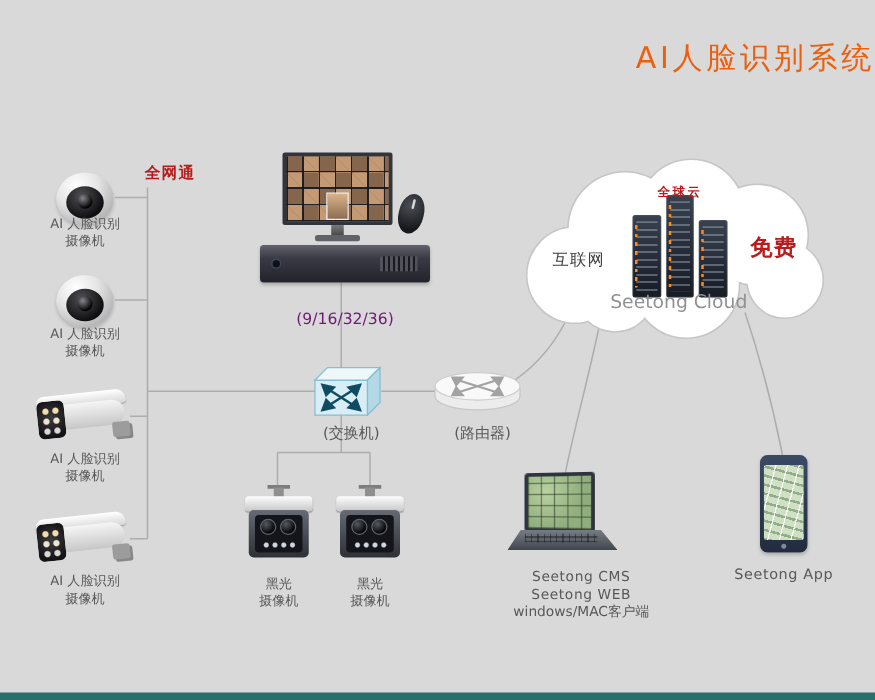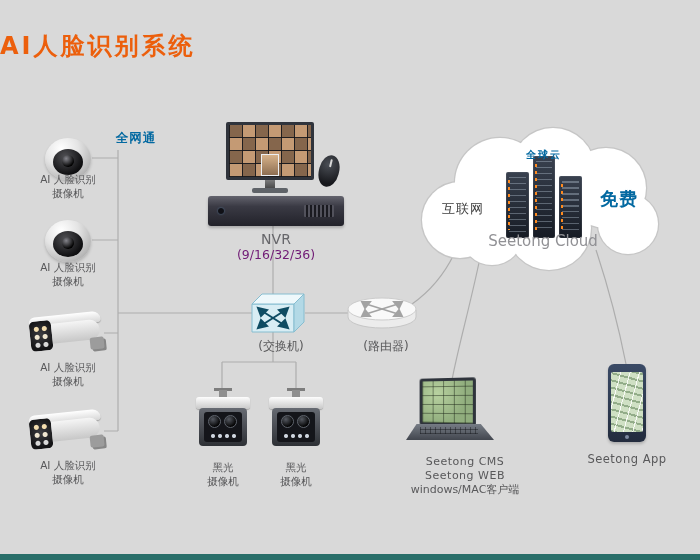--- a/index.html
+++ b/index.html
@@ -1,23 +1,23 @@
 <!DOCTYPE html>
 <html><head>
 <meta charset="utf-8">
 <style>
   *{margin:0;padding:0;box-sizing:border-box}
   html,body{background:#d9d9d9}
   body{font-family:"DejaVu Sans","Liberation Sans",sans-serif;-webkit-font-smoothing:antialiased}
   .stage{position:relative;width:700px;height:560px;background:#d9d9d9;overflow:hidden;margin:0 auto}
   .lbl{position:absolute;font-size:10.5px;color:#58585a;text-align:center;line-height:1.35;z-index:2}
-  .orange{color:#0369a1;font-weight:bold}
-
-  
-  .title{position:absolute;top:30px;left:0;width:100%;text-align:left;font-size:24px;font-weight:bold;color:#ec5f0c;letter-spacing:3px;z-index:2}
+  .orange{color:#b91c1c;font-weight:bold}
+
+  
+  .title{position:absolute;top:30px;left:0;width:100%;text-align:right;font-size:24px;font-weight:normal;color:#ec5f0c;letter-spacing:3px;z-index:2}
 
   
   .netsvg{position:absolute;left:0;top:0;z-index:1;pointer-events:none}
 
   
   .dome-cam{position:absolute;width:46px;height:42px;z-index:2}
   .dc-body{position:absolute;inset:0;border-radius:50%;background:radial-gradient(circle at 35% 25%,#ffffff 0%,#e4e4e4 40%,#aaaaaa 85%,#909090 100%);box-shadow:0 2px 3px rgba(0,0,0,.18)}
   .dc-face{position:absolute;left:50%;top:56%;width:30px;height:26px;transform:translate(-50%,-50%);border-radius:50%;background:radial-gradient(circle at 40% 30%,#505054,#0f0f11 70%)}
   .dc-face::after{content:"";position:absolute;left:9px;top:6px;width:12px;height:12px;border-radius:50%;background:radial-gradient(circle at 35% 30%,#85858c,#000 72%)}
 
@@ -187,21 +187,20 @@
     <div>摄像机</div>
   </div>
 
   <div class="monitor">
     <div class="m-screen"></div>
     <div class="m-neck"></div>
     <div class="m-base"></div>
   </div>
   <div class="mouse"></div>
   <div class="nvr"></div>
-  <div class="lbl" style="left:208px;top:230px;width:136px;font-size:14px;color:#66666a">NVR</div>
   <div class="lbl" style="left:208px;top:247px;width:136px;font-size:12.5px;color:#701a75">(9/16/32/36)</div>
 
   <svg class="devsvg" style="left:246px;top:288px" width="64" height="48" viewBox="0 0 64 48">
     <polygon points="6,16 48,16 48,44 6,44" fill="#d8edf4" stroke="#86bdd0" stroke-width="1"></polygon>
     <polygon points="6,16 16,6 58,6 48,16" fill="#eef8fb" stroke="#86bdd0" stroke-width="1"></polygon>
     <polygon points="48,16 58,6 58,34 48,44" fill="#b3d9e6" stroke="#86bdd0" stroke-width="1"></polygon>
     <g stroke="#0f4c63" stroke-width="2" fill="#0f4c63">
       <line x1="16" y1="23" x2="38" y2="37"></line>
       <line x1="38" y1="23" x2="16" y2="37"></line>
       <polygon points="12,20 21,22 15,28"></polygon>

